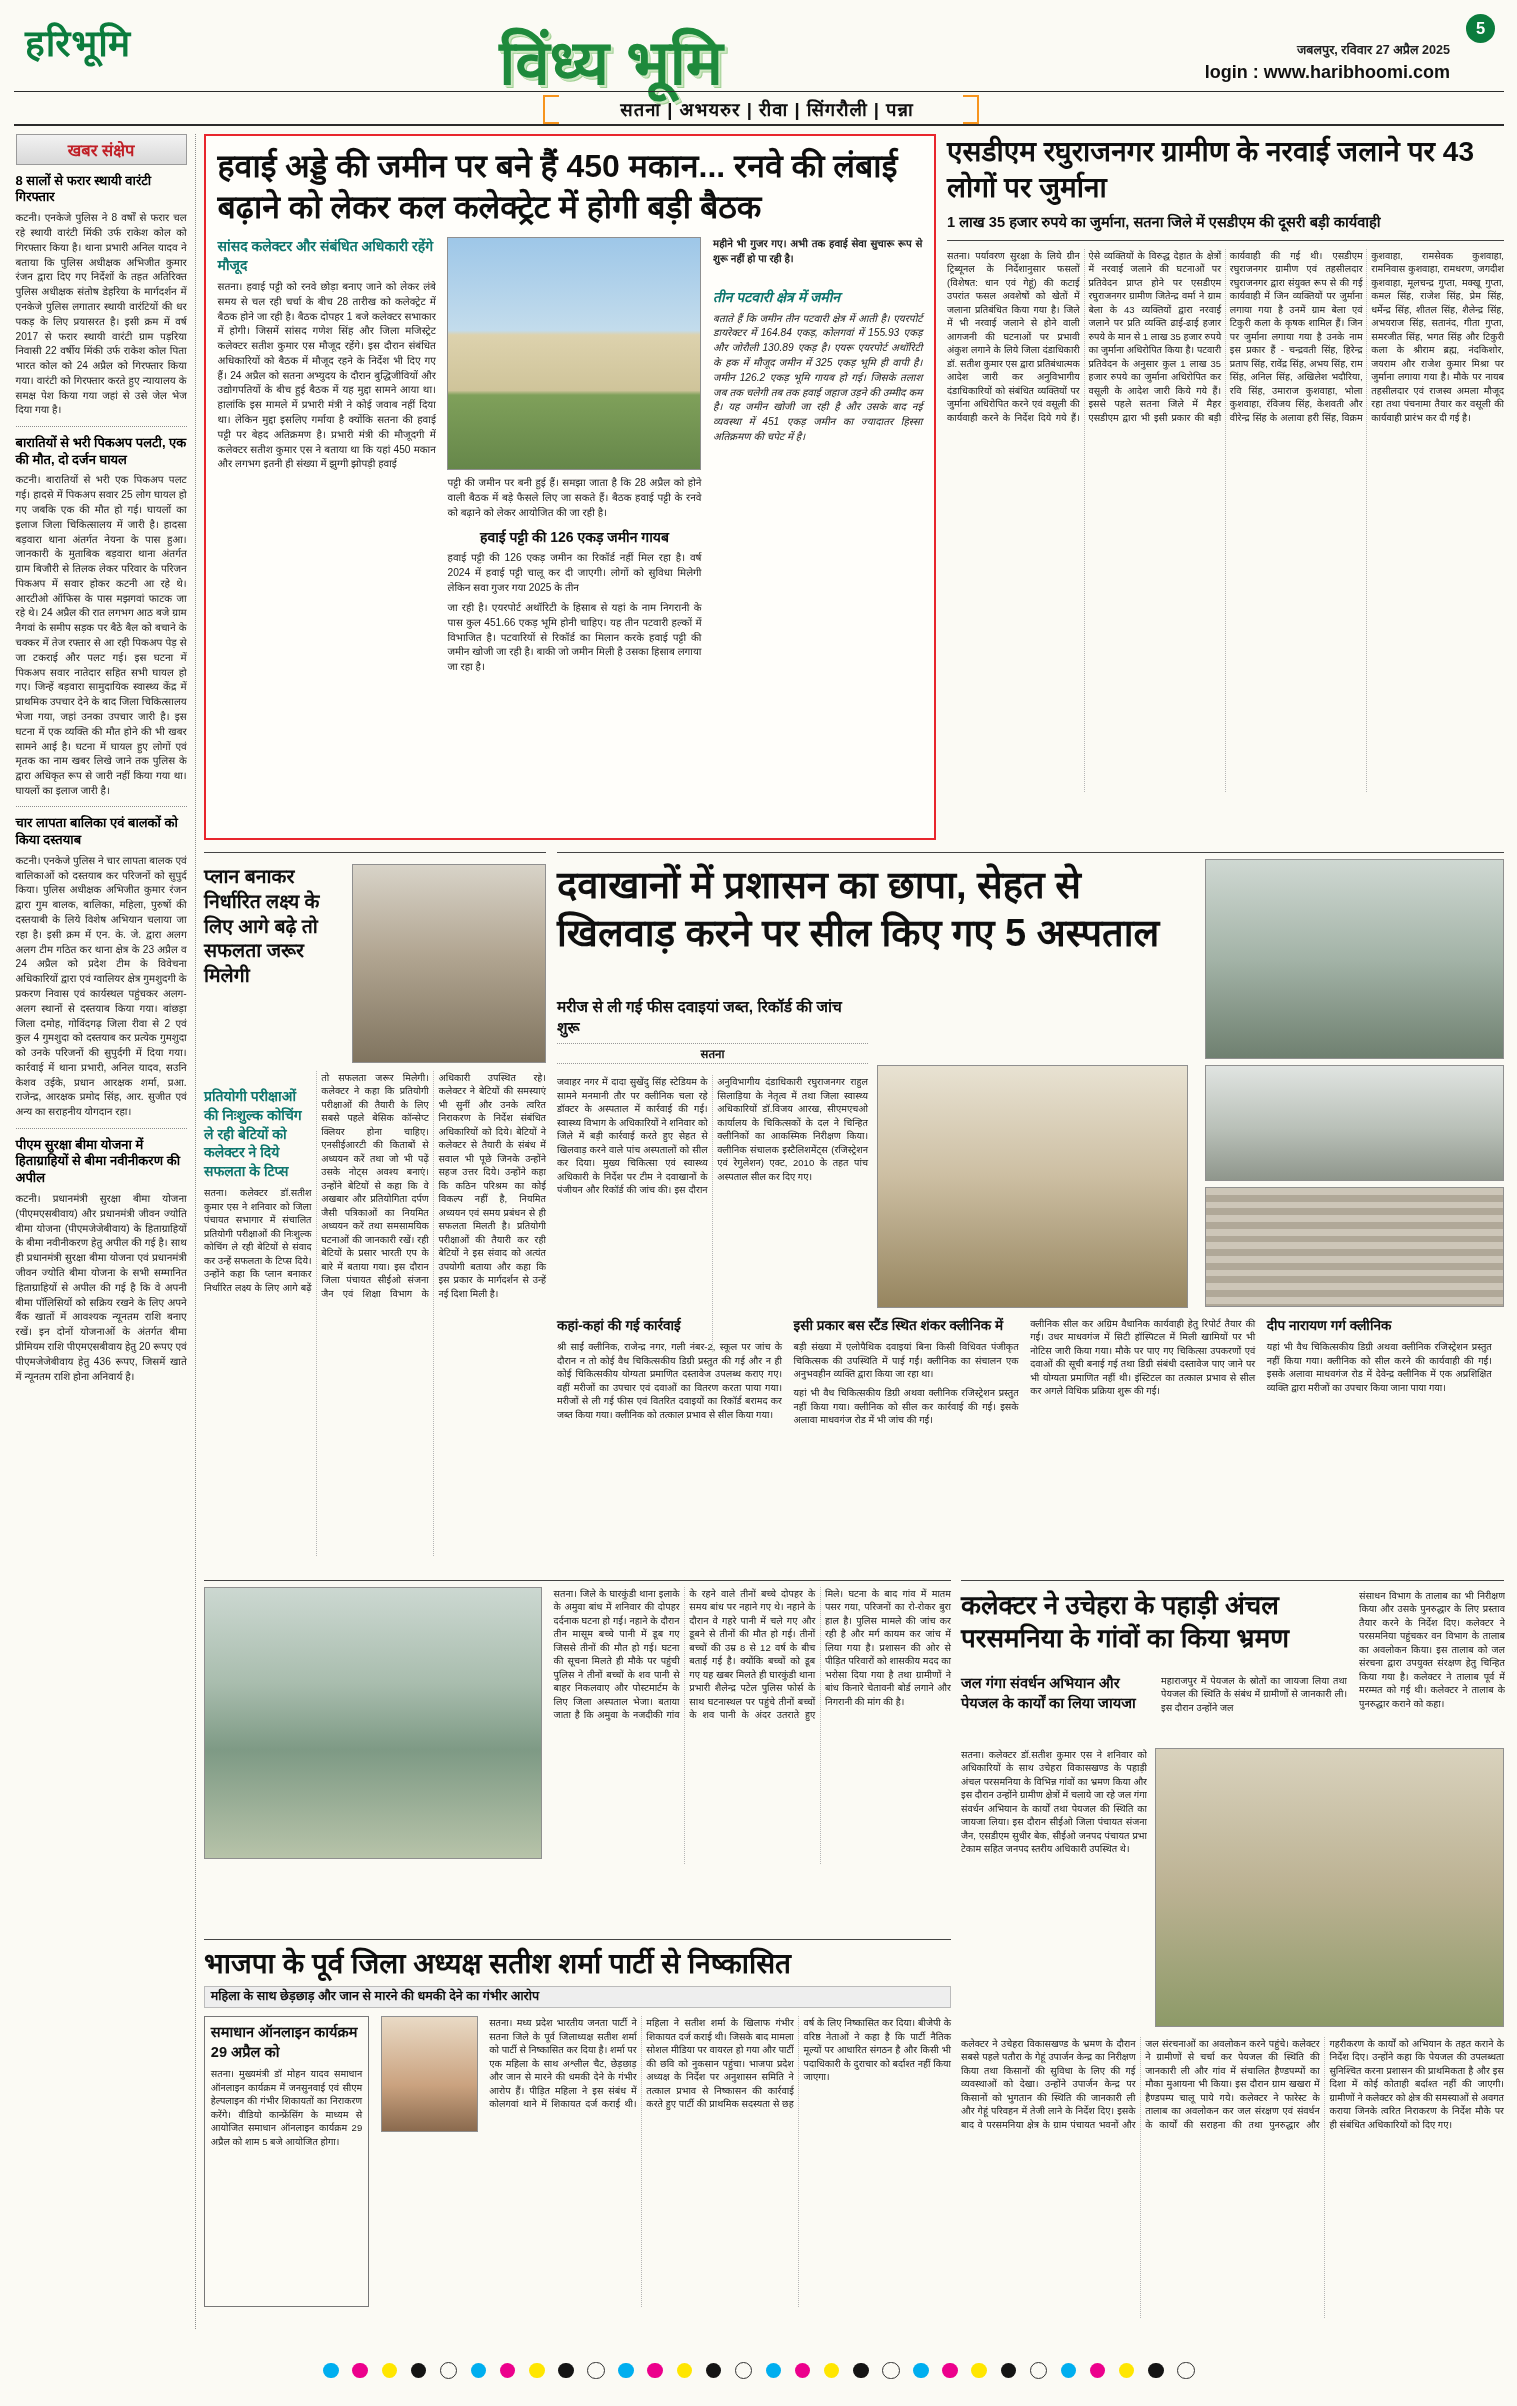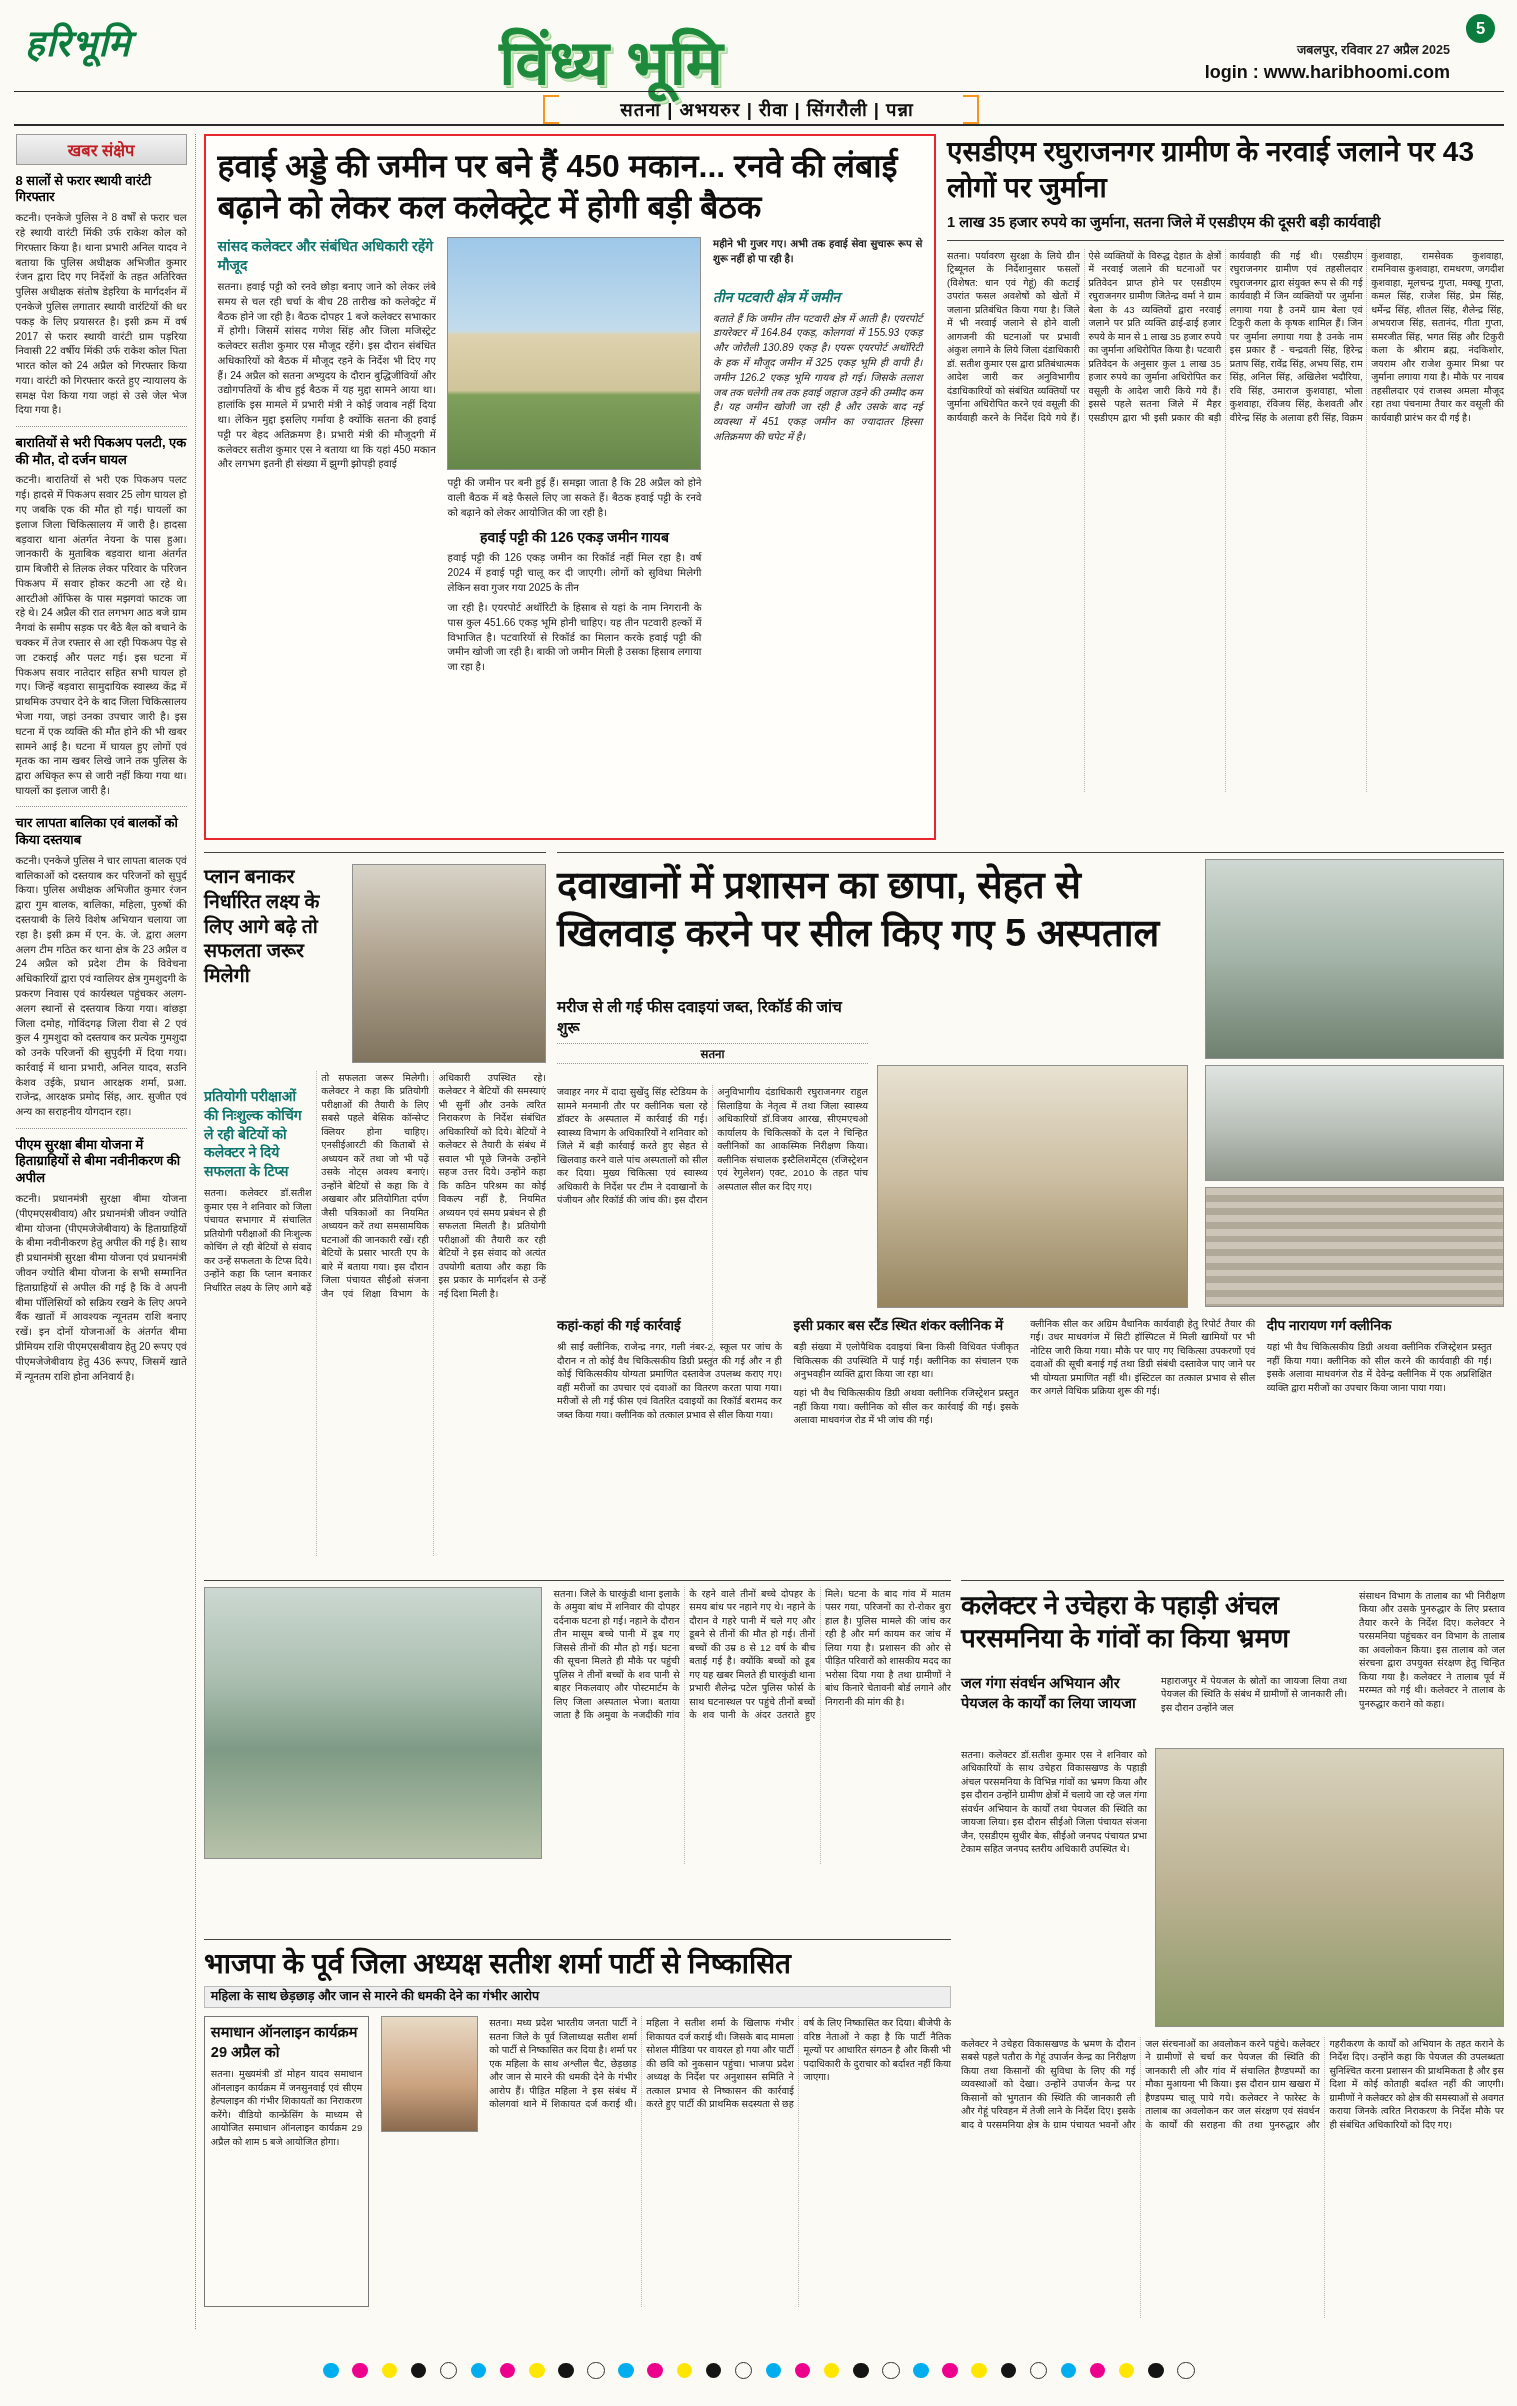--- a/index.html
+++ b/index.html
@@ -1,20 +1,20 @@
 <!DOCTYPE html>
 <html><head>
 <meta charset="utf-8">
 <style>
   html,body{margin:0;padding:0;background:#d9d9d9;}
   .page{position:relative;width:1518px;height:2407px;margin:0 auto;background:#fbfaf4;
         font-family:"Liberation Sans","DejaVu Sans",sans-serif;color:#151515;overflow:hidden;}
   .abs{position:absolute;}
   
-  .brand{font-size:37px;font-weight:bold;font-style:italic;color:#0b7c3d;letter-spacing:1px;}
+  .brand{font-size:37px;font-weight:bold;color:#0b7c3d;letter-spacing:1px;}
   .main-title{font-size:62px;font-weight:800;color:#1e8a3c;text-align:center;
               text-shadow:1.9px 1.9px 0 #cfe8c2, 2.9px 2.9px 0 #9fcf92;}
   .edition{font-size:12.6px;font-weight:bold;color:#222;text-align:right;}
   .login{font-size:18px;font-weight:bold;color:#111;text-align:right;}
   .page-badge{width:29px;height:29px;border-radius:50%;background:#0b7c3d;color:#fff;
               font-size:16.5px;font-weight:bold;display:flex;align-items:center;justify-content:center;}
   .cities{font-size:18.4px;font-weight:bold;text-align:center;letter-spacing:1px;color:#111;}
   .rule{background:#2b2b2b;}
   .bracket{width:13.6px;height:25px;border:2.9px solid #f7941d;}
   .bracket.left{border-right:none;}
@@ -129,21 +129,21 @@
       <div class="body-sm">सतना। कलेक्टर डॉ.सतीश कुमार एस ने शनिवार को जिला पंचायत सभागार में संचालित प्रतियोगी परीक्षाओं की निःशुल्क कोचिंग ले रही बेटियों से संवाद कर उन्हें सफलता के टिप्स दिये। उन्होंने कहा कि प्लान बनाकर निर्धारित लक्ष्य के लिए आगे बढ़ें तो सफलता जरूर मिलेगी। कलेक्टर ने कहा कि प्रतियोगी परीक्षाओं की तैयारी के लिए सबसे पहले बेसिक कॉन्सेप्ट क्लियर होना चाहिए। एनसीईआरटी की किताबों से अध्ययन करें तथा जो भी पढ़ें उसके नोट्स अवश्य बनाएं। उन्होंने बेटियों से कहा कि वे अखबार और प्रतियोगिता दर्पण जैसी पत्रिकाओं का नियमित अध्ययन करें तथा समसामयिक घटनाओं की जानकारी रखें। रही बेटियों के प्रसार भारती एप के बारे में बताया गया। इस दौरान जिला पंचायत सीईओ संजना जैन एवं शिक्षा विभाग के अधिकारी उपस्थित रहे। कलेक्टर ने बेटियों की समस्याएं भी सुनीं और उनके त्वरित निराकरण के निर्देश संबंधित अधिकारियों को दिये। बेटियों ने कलेक्टर से तैयारी के संबंध में सवाल भी पूछे जिनके उन्होंने सहज उत्तर दिये। उन्होंने कहा कि कठिन परिश्रम का कोई विकल्प नहीं है, नियमित अध्ययन एवं समय प्रबंधन से ही सफलता मिलती है। प्रतियोगी परीक्षाओं की तैयारी कर रही बेटियों ने इस संवाद को अत्यंत उपयोगी बताया और कहा कि इस प्रकार के मार्गदर्शन से उन्हें नई दिशा मिली है।</div>
     </div>
   </div>
 
   <div class="abs divider-top" style="left:557px;top:852px;width:947px;height:722px;">
     <div class="abs headline" style="left:0;top:7.8px;width:636px;font-size:38px;">दवाखानों में प्रशासन का छापा, सेहत से खिलवाड़ करने पर सील किए गए 5 अस्पताल</div>
     <div class="abs photo ph-clinic1" style="left:648px;top:5.8px;width:299px;height:200px;"></div>
 
     <div class="abs" style="left:0;top:144px;width:311px;">
       <div class="sub-bold" style="font-size:15.5px;margin-bottom:3.9px;">मरीज से ली गई फीस दवाइयां जब्त, रिकॉर्ड की जांच शुरू</div>
-      <div class="sub-bold" style="font-size:11.6px;text-align:center;border-top:1px dotted #999;border-bottom:1px dotted #999;padding:1.9px 0;margin-bottom:21px;">सतना</div>
+      <div class="sub-bold" style="font-size:11.6px;text-align:center;border-top:1px dotted #999;border-bottom:1px dotted #999;padding:1.9px 0;margin-bottom:11px;">सतना</div>
       <div class="body-sm cols-2" style="height:277px;">जवाहर नगर में दादा सुखेंदु सिंह स्टेडियम के सामने मनमानी तौर पर क्लीनिक चला रहे डॉक्टर के अस्पताल में कार्रवाई की गई। स्वास्थ्य विभाग के अधिकारियों ने शनिवार को जिले में बड़ी कार्रवाई करते हुए सेहत से खिलवाड़ करने वाले पांच अस्पतालों को सील कर दिया। मुख्य चिकित्सा एवं स्वास्थ्य अधिकारी के निर्देश पर टीम ने दवाखानों के पंजीयन और रिकॉर्ड की जांच की। इस दौरान अनुविभागीय दंडाधिकारी रघुराजनगर राहुल सिलाड़िया के नेतृत्व में तथा जिला स्वास्थ्य अधिकारियों डॉ.विजय आरख, सीएमएचओ कार्यालय के चिकित्सकों के दल ने चिन्हित क्लीनिकों का आकस्मिक निरीक्षण किया। क्लीनिक संचालक इस्टैलिशमेंट्स (रजिस्ट्रेशन एवं रेगुलेशन) एक्ट, 2010 के तहत पांच अस्पताल सील कर दिए गए।</div>
     </div>
 
     <div class="abs photo ph-desk" style="left:320px;top:212px;width:311px;height:243px;"></div>
     <div class="abs photo ph-room" style="left:648px;top:212px;width:299px;height:116px;"></div>
     <div class="abs photo ph-shutter" style="left:648px;top:334px;width:299px;height:120px;"></div>
 
     <div class="abs" style="left:0;top:464px;width:947px;height:254px;display:flex;gap:11.6px;">
       <div style="width:225px;">
         <p class="sub-bold" style="font-size:13.6px;">कहां-कहां की गई कार्रवाई</p>

